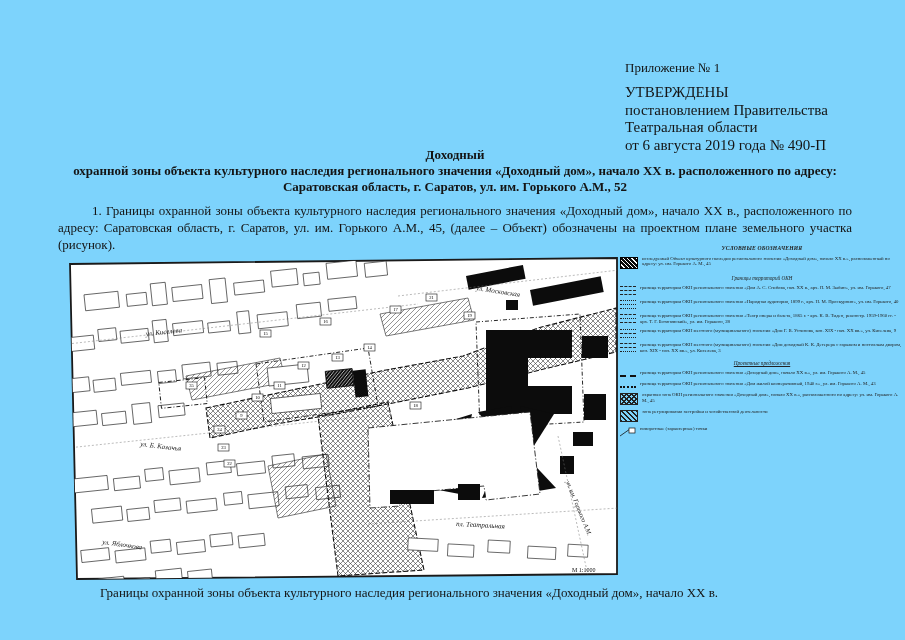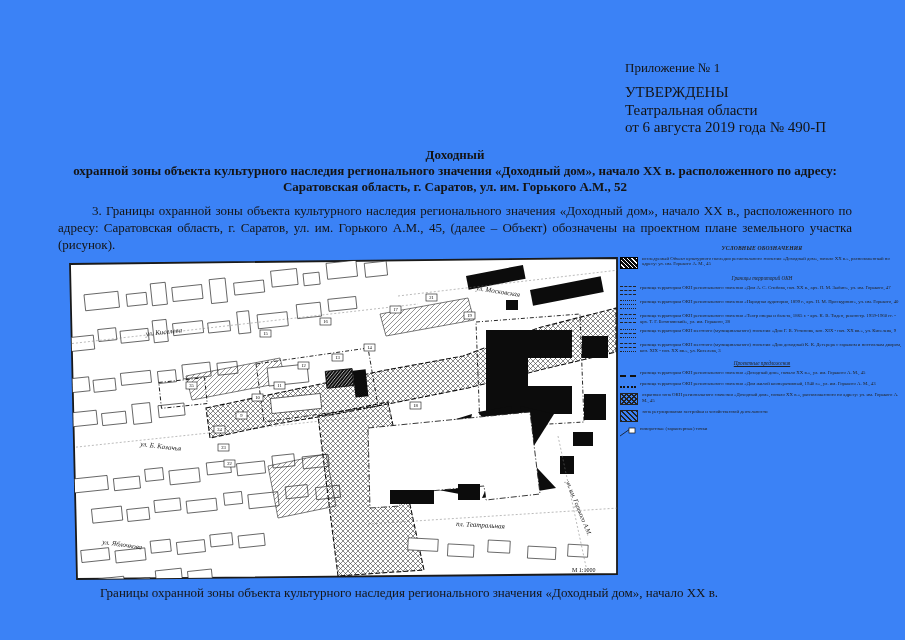--- a/index.html
+++ b/index.html
@@ -1,16 +1,16 @@
 <!DOCTYPE html>
 <html lang="ru"><head>
 <meta charset="utf-8">
 <style>
   html,body{margin:0;padding:0;background:#e8e8e8;}
-  #page{position:relative;width:905px;height:640px;background:#3b82f6;overflow:hidden;
+  #page{position:relative;width:905px;height:640px;background:#7dd3fc;overflow:hidden;
         font-family:"Liberation Serif","DejaVu Serif",serif;color:#141414;}
   .abs{position:absolute;}
   
   #appendix{left:625px;top:60px;font-size:13px;}
   #approved{left:625px;top:84px;font-size:15px;line-height:1.18;}
   #doc-title{left:55px;top:147px;width:800px;text-align:center;font-weight:bold;font-size:13px;line-height:1.22;}
   #paragraph{left:58px;top:203px;width:794px;font-size:13px;line-height:1.3;text-align:justify;text-indent:34px;}
   #caption{left:0;top:585px;width:818px;text-align:center;font-size:13px;line-height:1.25;}
   
   #map-wrap{left:68px;top:256px;width:551px;height:325px;}
@@ -37,31 +37,32 @@
 </style>
 </head>
 <body>
 
 <div id="page">
 
   <div class="abs" id="appendix">Приложение № 1</div>
 
   <div class="abs" id="approved">
     <div>УТВЕРЖДЕНЫ</div>
+    <div>постановлением Правительства</div>
     <div>Театральная области</div>
     <div>от 6 августа 2019 года № 490-П</div>
   </div>
 
   <div class="abs" id="doc-title">
     <div>Доходный</div>
     <div>охранной зоны объекта культурного наследия регионального значения «Доходный дом», начало XX в. расположенного по адресу:</div>
     <div>Саратовская область, г. Саратов, ул. им. Горького А.М., 52</div>
   </div>
 
-  <div class="abs" id="paragraph">3. Границы охранной зоны объекта культурного наследия регионального значения «Доходный дом», начало XX в., расположенного по адресу: Саратовская область, г. Саратов, ул. им. Горького А.М., 45, (далее – Объект) обозначены на проектном плане земельного участка (рисунок).</div>
+  <div class="abs" id="paragraph">1. Границы охранной зоны объекта культурного наследия регионального значения «Доходный дом», начало XX в., расположенного по адресу: Саратовская область, г. Саратов, ул. им. Горького А.М., 45, (далее – Объект) обозначены на проектном плане земельного участка (рисунок).</div>
 
   <div class="abs" id="map-wrap">
     <svg width="551" height="325" viewBox="0 0 551 325" xmlns="http://www.w3.org/2000/svg">
       <defs>
         <pattern id="xh" width="5" height="5" patternUnits="userSpaceOnUse">
           <path d="M0,5 L5,0 M0,0 L5,5" stroke="#2a2a2a" stroke-width="0.55"></path>
         </pattern>
         <pattern id="hh" width="5" height="5" patternUnits="userSpaceOnUse">
           <path d="M0,5 L5,0" stroke="#3a3a3a" stroke-width="0.55"></path>
         </pattern>

